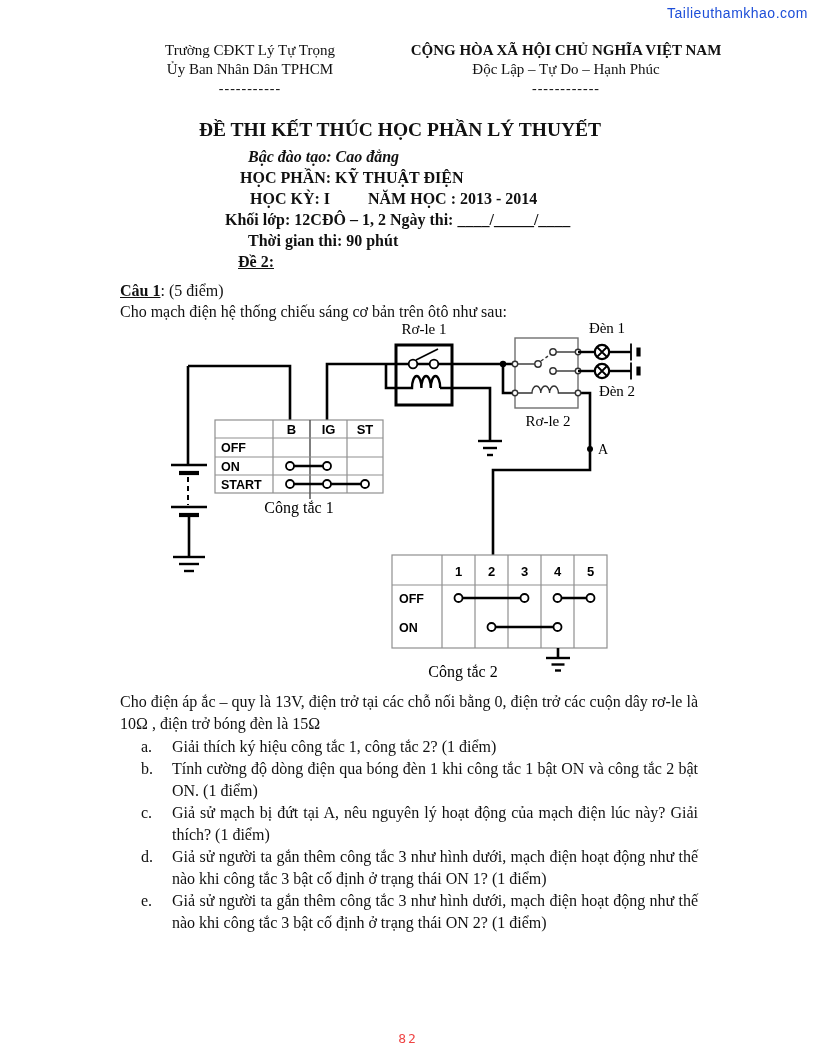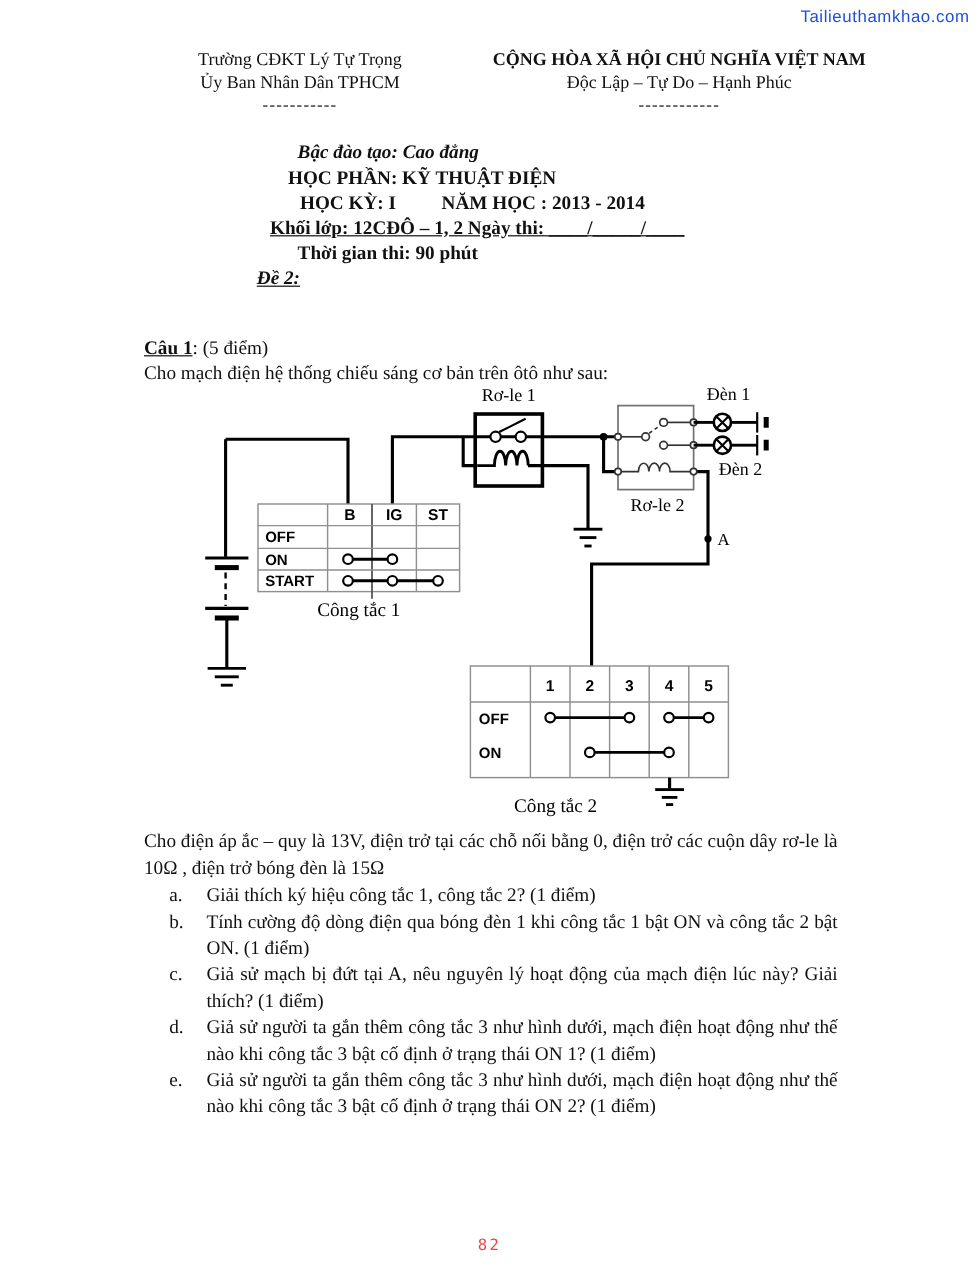--- a/index.html
+++ b/index.html
@@ -14,23 +14,23 @@
   .hdr-right{position:absolute;left:396px;top:41px;width:340px;text-align:center;font-size:15px;line-height:19px;}
   .hdr-right .l1{font-weight:bold;}
   .dashes{font-size:14px;letter-spacing:1px;}
   
   .title-block{position:absolute;left:120px;top:117px;width:560px;font-size:16px;font-weight:bold;line-height:21px;}
   .t-title{text-align:center;font-size:19.5px;line-height:26px;margin-bottom:3px;}
   .t-degree{margin-left:128px;font-style:italic;}
   .t-subject{margin-left:120px;}
   .t-semline{margin-left:130px;}
   .t-sem{display:inline-block;width:118px;}
-  .t-class{margin-left:105px;text-decoration:underline;}
+  .t-class{margin-left:105px;}
   .t-duration{margin-left:128px;}
-  .t-exam{margin-left:94px;text-decoration:underline;font-style:italic;}
+  .t-exam{margin-left:118px;text-decoration:underline;}
   
   .question-block{position:absolute;left:120px;top:280px;width:578px;font-size:16px;line-height:21px;}
   .q-label{font-weight:bold;text-decoration:underline;}
   
   .circuit{position:absolute;left:0;top:0;width:816px;height:1056px;}
   .w{stroke:#000;stroke-width:2.6;fill:none;}
   .w24{stroke:#000;stroke-width:2.4;fill:none;}
   .wthin{stroke:#000;stroke-width:1.8;fill:none;}
   .wt{stroke:#000;stroke-width:4.2;fill:none;}
   .dash{stroke-dasharray:5 4;stroke-width:2;}
@@ -72,20 +72,21 @@
     <div class="dashes">-----------</div>
   </div>
 
   <div class="hdr-right">
     <div class="l1">CỘNG HÒA XÃ HỘI CHỦ NGHĨA VIỆT NAM</div>
     <div>Độc Lập – Tự Do – Hạnh Phúc</div>
     <div class="dashes">------------</div>
   </div>
 
   <div class="title-block">
+    <div class="t-title">ĐỀ THI KẾT THÚC HỌC PHẦN LÝ THUYẾT</div>
     <div class="t-degree">Bậc đào tạo: Cao đẳng</div>
     <div class="t-subject">HỌC PHẦN: KỸ THUẬT ĐIỆN</div>
     <div class="t-semline">
       <span class="t-sem">HỌC KỲ: I</span><span>NĂM HỌC :  2013 - 2014</span>
     </div>
     <div class="t-class">Khối lớp:  12CĐÔ – 1, 2  Ngày thi: ____/_____/____</div>
     <div class="t-duration">Thời gian thi: 90 phút</div>
     <div><span class="t-exam">Đề 2:</span></div>
   </div>
 

